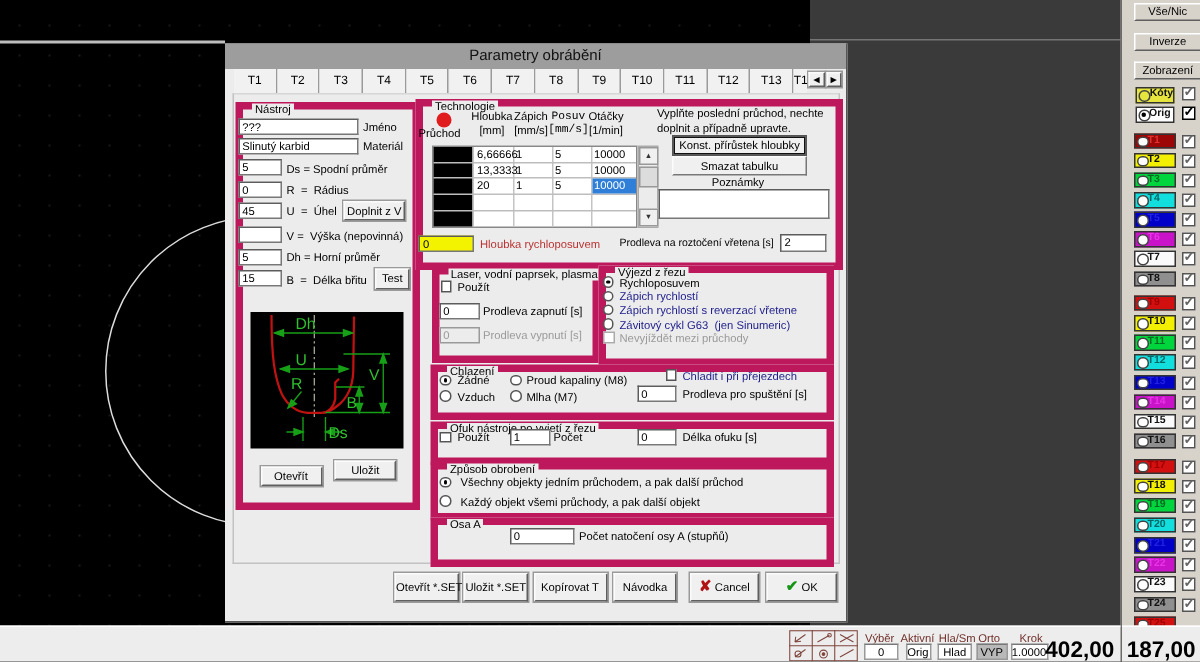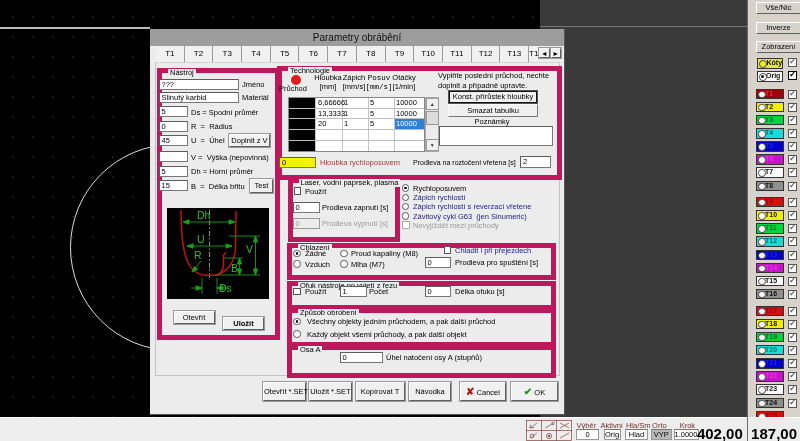--- a/index.html
+++ b/index.html
@@ -276,21 +276,21 @@
           <text x="30" y="11">Dh</text>
           <text x="30" y="35">U</text>
           <text x="27" y="51">R</text>
           <text x="64" y="64">B</text>
           <text x="79" y="45">V</text>
           <text x="52" y="84">Ds</text>
         </g>
       </svg>
     </div>
     <div class="ab btn" style="left:23.5px;top:281.5px;width:39px;height:11px;line-height:11px;">Otevřít</div>
-    <div class="ab btn" style="left:73px;top:288px;width:39px;height:11px;line-height:11px;font-weight:bold;">Uložit</div>
+    <div class="ab btn" style="left:73px;top:278px;width:39px;height:11px;line-height:11px;">Uložit</div>
 
     <div class="ab grp" style="left:127px;top:37px;width:275px;height:104px;">
       <span class="glab">Technologie</span>
     </div>
     <div class="ab" style="left:141px;top:46px;width:10px;height:10px;border-radius:50%;background:#e11c1c;"></div>
     <div class="ab lbl" style="left:129px;top:56px;">Průchod</div>
     <div class="ab lbl" style="left:158px;top:45px;width:40px;text-align:center;">Hloubka<br>[mm]</div>
     <div class="ab lbl" style="left:186px;top:45px;width:36px;text-align:center;">Zápich<br>[mm/s]</div>
     <div class="ab lbl" style="left:213px;top:45px;width:32px;text-align:center;font-family:Liberation Mono, monospace;">Posuv<br>[mm/s]</div>
     <div class="ab lbl" style="left:237px;top:45px;width:34px;text-align:center;">Otáčky<br>[1/min]</div>
@@ -341,20 +341,23 @@
     <div class="ab grp" style="left:137.5px;top:148.5px;width:102px;height:54px;">
       <span class="glab">Laser, vodní paprsek, plasma</span>
     </div>
     <div class="ab chk" style="left:143.5px;top:158px;"></div>
     <div class="ab lbl" style="left:155px;top:159px;">Použít</div>
     <div class="ab inp" style="left:142.5px;top:173px;width:23px;height:9px;">0</div>
     <div class="ab lbl" style="left:172px;top:175px;">Prodleva zapnutí [s]</div>
     <div class="ab inp" style="left:142.5px;top:189px;width:23px;height:9px;background:#ececec;border-color:#9a9a9a;color:#9a9a9a;">0</div>
     <div class="ab lbl gray" style="left:172px;top:191px;">Prodleva vypnutí [s]</div>
 
+    <div class="ab grp" style="left:249px;top:147.5px;width:147px;height:57.5px;">
+      <span class="glab">Výjezd z řezu</span>
+    </div>
     <div class="ab radio sel" style="left:251.5px;top:155px;"></div>
     <div class="ab lbl" style="left:263px;top:155.5px;">Rychloposuvem</div>
     <div class="ab radio" style="left:251.5px;top:164.5px;"></div>
     <div class="ab lbl navy" style="left:263px;top:165px;">Zápich rychlostí</div>
     <div class="ab radio" style="left:251.5px;top:173.8px;"></div>
     <div class="ab lbl navy" style="left:263px;top:174.3px;">Zápich rychlostí s reverzací vřetene</div>
     <div class="ab radio" style="left:251.5px;top:183px;"></div>
     <div class="ab lbl navy" style="left:263px;top:183.5px;">Závitový cykl G63&nbsp; (jen Sinumeric)</div>
     <div class="ab chk" style="left:252px;top:192px;border-color:#aaa;"></div>
     <div class="ab lbl gray" style="left:263px;top:192.5px;">Nevyjíždět mezi průchody</div>
@@ -390,21 +393,21 @@
     </div>
     <div class="ab radio sel" style="left:143px;top:288.5px;"></div>
     <div class="ab lbl" style="left:157px;top:289px;">Všechny objekty jedním průchodem, a pak další průchod</div>
     <div class="ab radio" style="left:143px;top:301px;"></div>
     <div class="ab lbl" style="left:157px;top:301.5px;">Každý objekt všemi průchody, a pak další objekt</div>
 
     <div class="ab grp" style="left:137px;top:316px;width:259px;height:23px;">
       <span class="glab">Osa A</span>
     </div>
     <div class="ab inp" style="left:189.5px;top:322.5px;width:39px;height:9px;">0</div>
-    <div class="ab lbl" style="left:236px;top:325px;">Úhel natočení osy A (stupňů)</div>
+    <div class="ab lbl" style="left:236px;top:325px;">Počet natočení osy A (stupňů)</div>
 
     <div class="ab btn" style="left:113px;top:353px;width:41px;height:17px;line-height:17px;">Otevřít *.SET</div>
     <div class="ab btn" style="left:159px;top:353px;width:41px;height:17px;line-height:17px;">Uložit *.SET</div>
     <div class="ab btn" style="left:205.5px;top:353px;width:47px;height:17px;line-height:17px;">Kopírovat T</div>
     <div class="ab btn" style="left:259px;top:353px;width:40px;height:17px;line-height:17px;">Návodka</div>
     <div class="ab btn" style="left:310px;top:353px;width:44px;height:17px;line-height:17px;"><span style="color:#b01414;font-weight:bold;font-size:10px;">✘</span> Cancel</div>
     <div class="ab btn" style="left:361px;top:353px;width:45px;height:17px;line-height:17px;"><span style="color:#169416;font-weight:bold;font-size:10px;">✔</span> OK</div>
   </div>
 </div>
 

